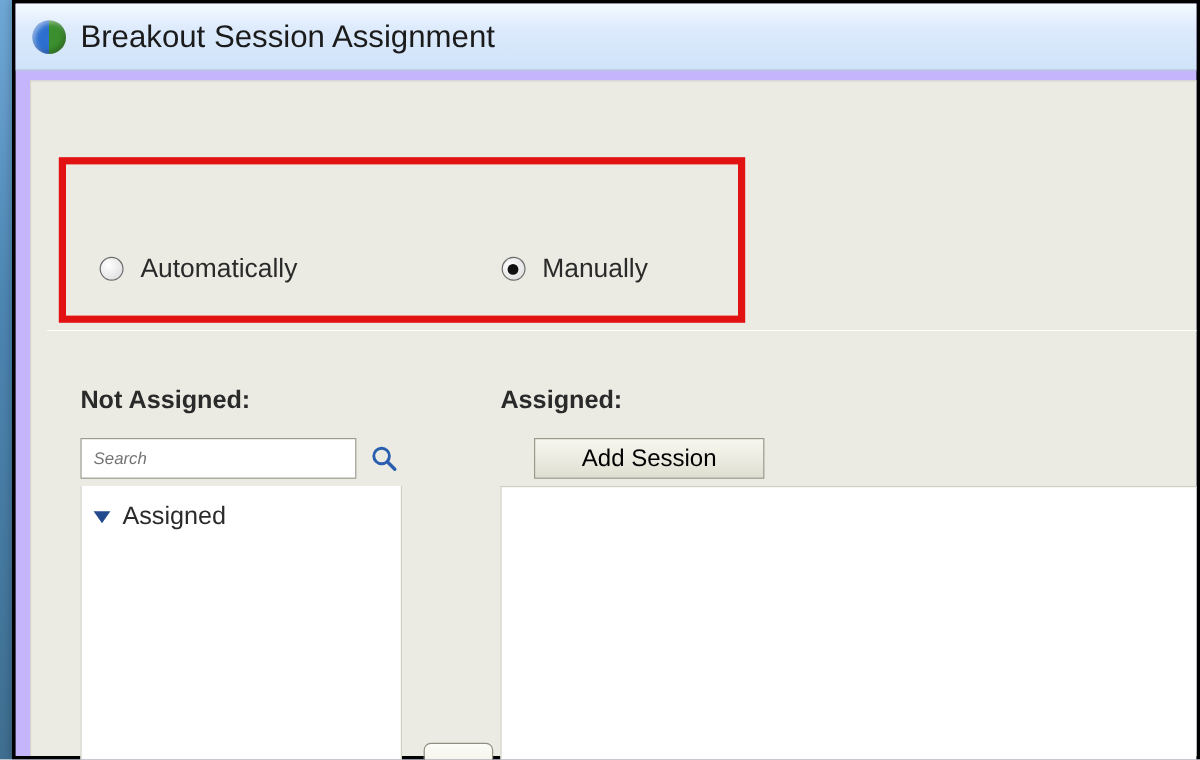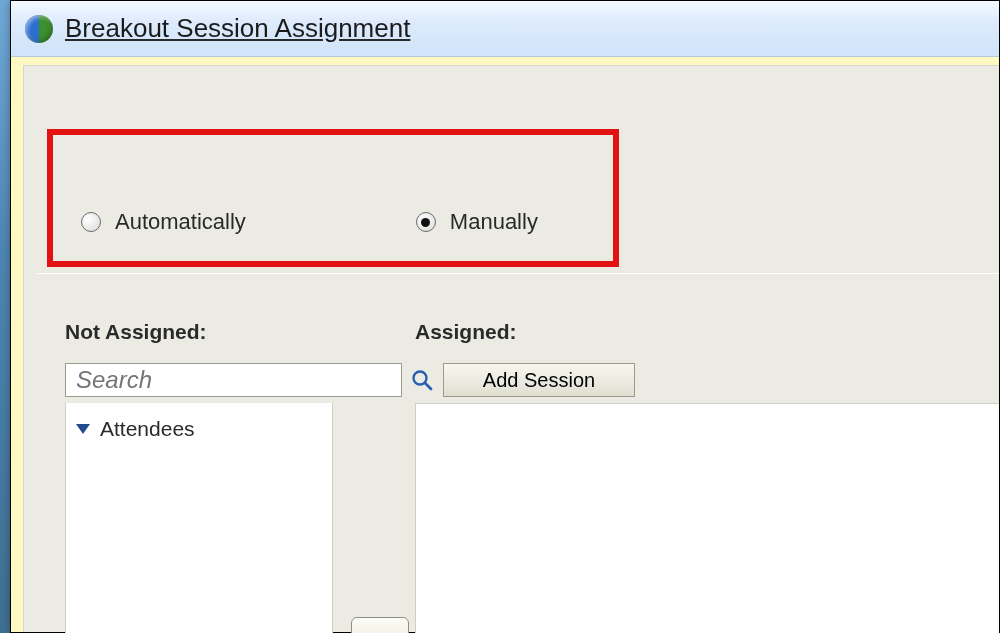--- a/index.html
+++ b/index.html
@@ -16,24 +16,23 @@
   
   .left-sliver {
     position: absolute;
     left: 0; top: 0; bottom: 0;
     width: 10px;
     background: linear-gradient(to bottom, #6fa8d6 0%, #4d86b3 40%, #3f6f91 100%);
   }
   .window {
     position: absolute;
     left: 10px; top: 0; right: 0; bottom: 0;
-    border: 1px solid #000000;
-    background: #fef9c3;
+    border: 3px solid #000000;
+    background: #c4b5fd;
     box-shadow: 0 0 8px rgba(0,0,0,0.3);
-    text-decoration: underline;
   }
   .titlebar {
     height: 56px;
     background: linear-gradient(to bottom, #f4f9ff 0%, #dceafc 40%, #d0e3f9 100%);
     border-bottom: 1px solid #b6c8da;
     display: flex;
     align-items: center;
     padding: 0 14px;
     gap: 12px;
   }
@@ -121,21 +120,21 @@
     width: 268px; height: 34px;
     display: flex; align-items: stretch;
     gap: 8px;
   }
   .search-input {
     flex: 1;
     border: 1px solid #9a9a8d;
     background: #ffffff;
     font-style: italic;
     color: #7d7d7d;
-    font-size: 24px;
+    font-size: 14px;
     padding: 2px 10px;
     outline: none;
   }
   .search-btn {
     width: 30px;
     border: none;
     background: transparent;
     cursor: pointer;
     display: flex; align-items: center; justify-content: center;
   }
@@ -250,21 +249,21 @@
           <circle cx="10" cy="10" r="6.5" fill="none" stroke="#2a5fb0" stroke-width="2.4"></circle>
           <line x1="15" y1="15" x2="21" y2="21" stroke="#2a5fb0" stroke-width="2.8" stroke-linecap="round"></line>
         </svg>
       </button>
     </div>
 
     <div class="left-panel">
       <div class="tree">
         <div class="group">
           <span class="caret"></span>
-          <span>Attendees</span>
+          <span>Assigned</span>
         </div>
       </div>
     </div>
 
     <div class="move-col">
       <button class="move-btn">&gt;&gt;</button>
     </div>
 
     <button class="add-session-btn">Add Session</button>
     <div class="right-panel"></div>

